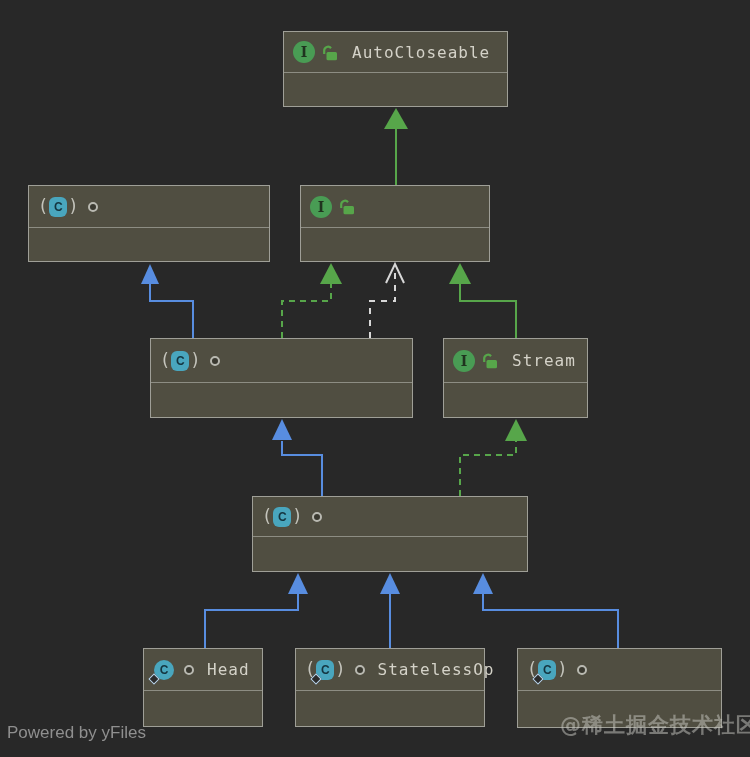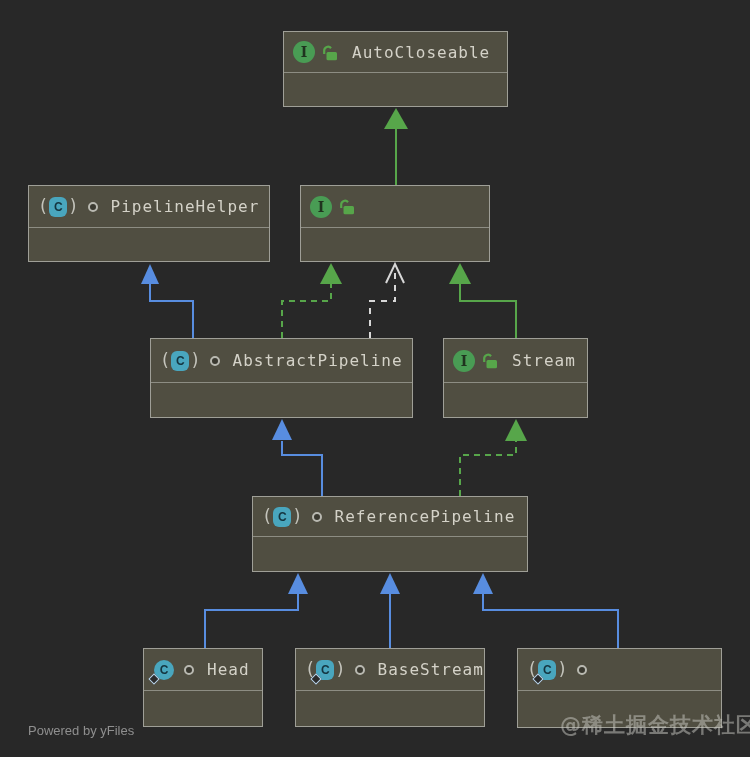--- a/index.html
+++ b/index.html
@@ -56,22 +56,22 @@
   .static-diamond{
     position:absolute;left:-4px;bottom:-3px;width:6px;height:6px;
     background:#2b2b2b;border:1.5px solid #b9d4ea;transform:rotate(45deg);
   }
   .vis-dot{
     width:6px;height:6px;border:2px solid #b9b9b1;border-radius:50%;
     flex:none;margin-right:13px;background:#3a3930;
   }
 
   #powered-by{
-    position:absolute;left:28px;top:723px;z-index:4;
-    font-family:"Liberation Sans",sans-serif;font-size:13px;color:#8f8f8f;
+    position:absolute;left:7px;top:723px;z-index:4;
+    font-family:"Liberation Sans",sans-serif;font-size:17px;color:#8f8f8f;
   }
   #watermark{
     position:absolute;left:560px;top:711px;z-index:4;white-space:nowrap;
     font-family:"DejaVu Sans",sans-serif;font-size:21px;font-weight:bold;
     color:rgba(201,201,195,0.5);letter-spacing:1px;
   }
 </style>
 </head>
 <body>
 
@@ -147,21 +147,20 @@
   <div class="node" style="left:28px;top:185px;width:242px;height:77px">
     <div class="node-header" style="height:42px">
       <span class="class-badge">
         <span class="paren">(</span>
           <span class="class-chip">
             <span class="letter">C</span>
           </span>
           <span class="paren">)</span>
       </span>
       <span class="vis-dot"></span>
-      <span class="node-label">PipelineHelper</span>
     </div>
     <div class="node-body"></div>
   </div>
 
   <div class="node" style="left:300px;top:185px;width:190px;height:77px">
     <div class="node-header" style="height:42px">
       <span class="iface-badge">
           <span class="letter">I</span>
         </span>
       <svg class="lock-icon" width="18" height="17" viewBox="0 0 18 17">
@@ -175,21 +174,20 @@
   <div class="node" style="left:150px;top:338px;width:263px;height:80px">
     <div class="node-header" style="height:44px">
       <span class="class-badge">
         <span class="paren">(</span>
           <span class="class-chip">
             <span class="letter">C</span>
           </span>
           <span class="paren">)</span>
       </span>
       <span class="vis-dot"></span>
-      <span class="node-label">AbstractPipeline</span>
     </div>
     <div class="node-body"></div>
   </div>
 
   <div class="node" style="left:443px;top:338px;width:145px;height:80px">
     <div class="node-header" style="height:44px">
       <span class="iface-badge">
           <span class="letter">I</span>
         </span>
       <svg class="lock-icon" width="18" height="17" viewBox="0 0 18 17">
@@ -204,21 +202,20 @@
   <div class="node" style="left:252px;top:496px;width:276px;height:76px">
     <div class="node-header" style="height:40px">
       <span class="class-badge">
         <span class="paren">(</span>
           <span class="class-chip">
             <span class="letter">C</span>
           </span>
           <span class="paren">)</span>
       </span>
       <span class="vis-dot"></span>
-      <span class="node-label">ReferencePipeline</span>
     </div>
     <div class="node-body"></div>
   </div>
 
   <div class="node" style="left:143px;top:648px;width:120px;height:79px">
     <div class="node-header" style="height:42px">
       <span class="class-badge">
         <span class="class-chip" style="width:20px;height:20px;border-radius:50%">
             <span class="letter">C</span>
             <span class="static-diamond"></span>
@@ -234,21 +231,21 @@
     <div class="node-header" style="height:42px">
       <span class="class-badge">
         <span class="paren">(</span>
           <span class="class-chip">
             <span class="letter">C</span>
             <span class="static-diamond"></span>
           </span>
           <span class="paren">)</span>
       </span>
       <span class="vis-dot"></span>
-      <span class="node-label">BaseStream</span>
+      <span class="node-label">StatelessOp</span>
     </div>
     <div class="node-body"></div>
   </div>
 
   <div class="node" style="left:517px;top:648px;width:205px;height:80px">
     <div class="node-header" style="height:42px">
       <span class="class-badge">
         <span class="paren">(</span>
           <span class="class-chip">
             <span class="letter">C</span>

